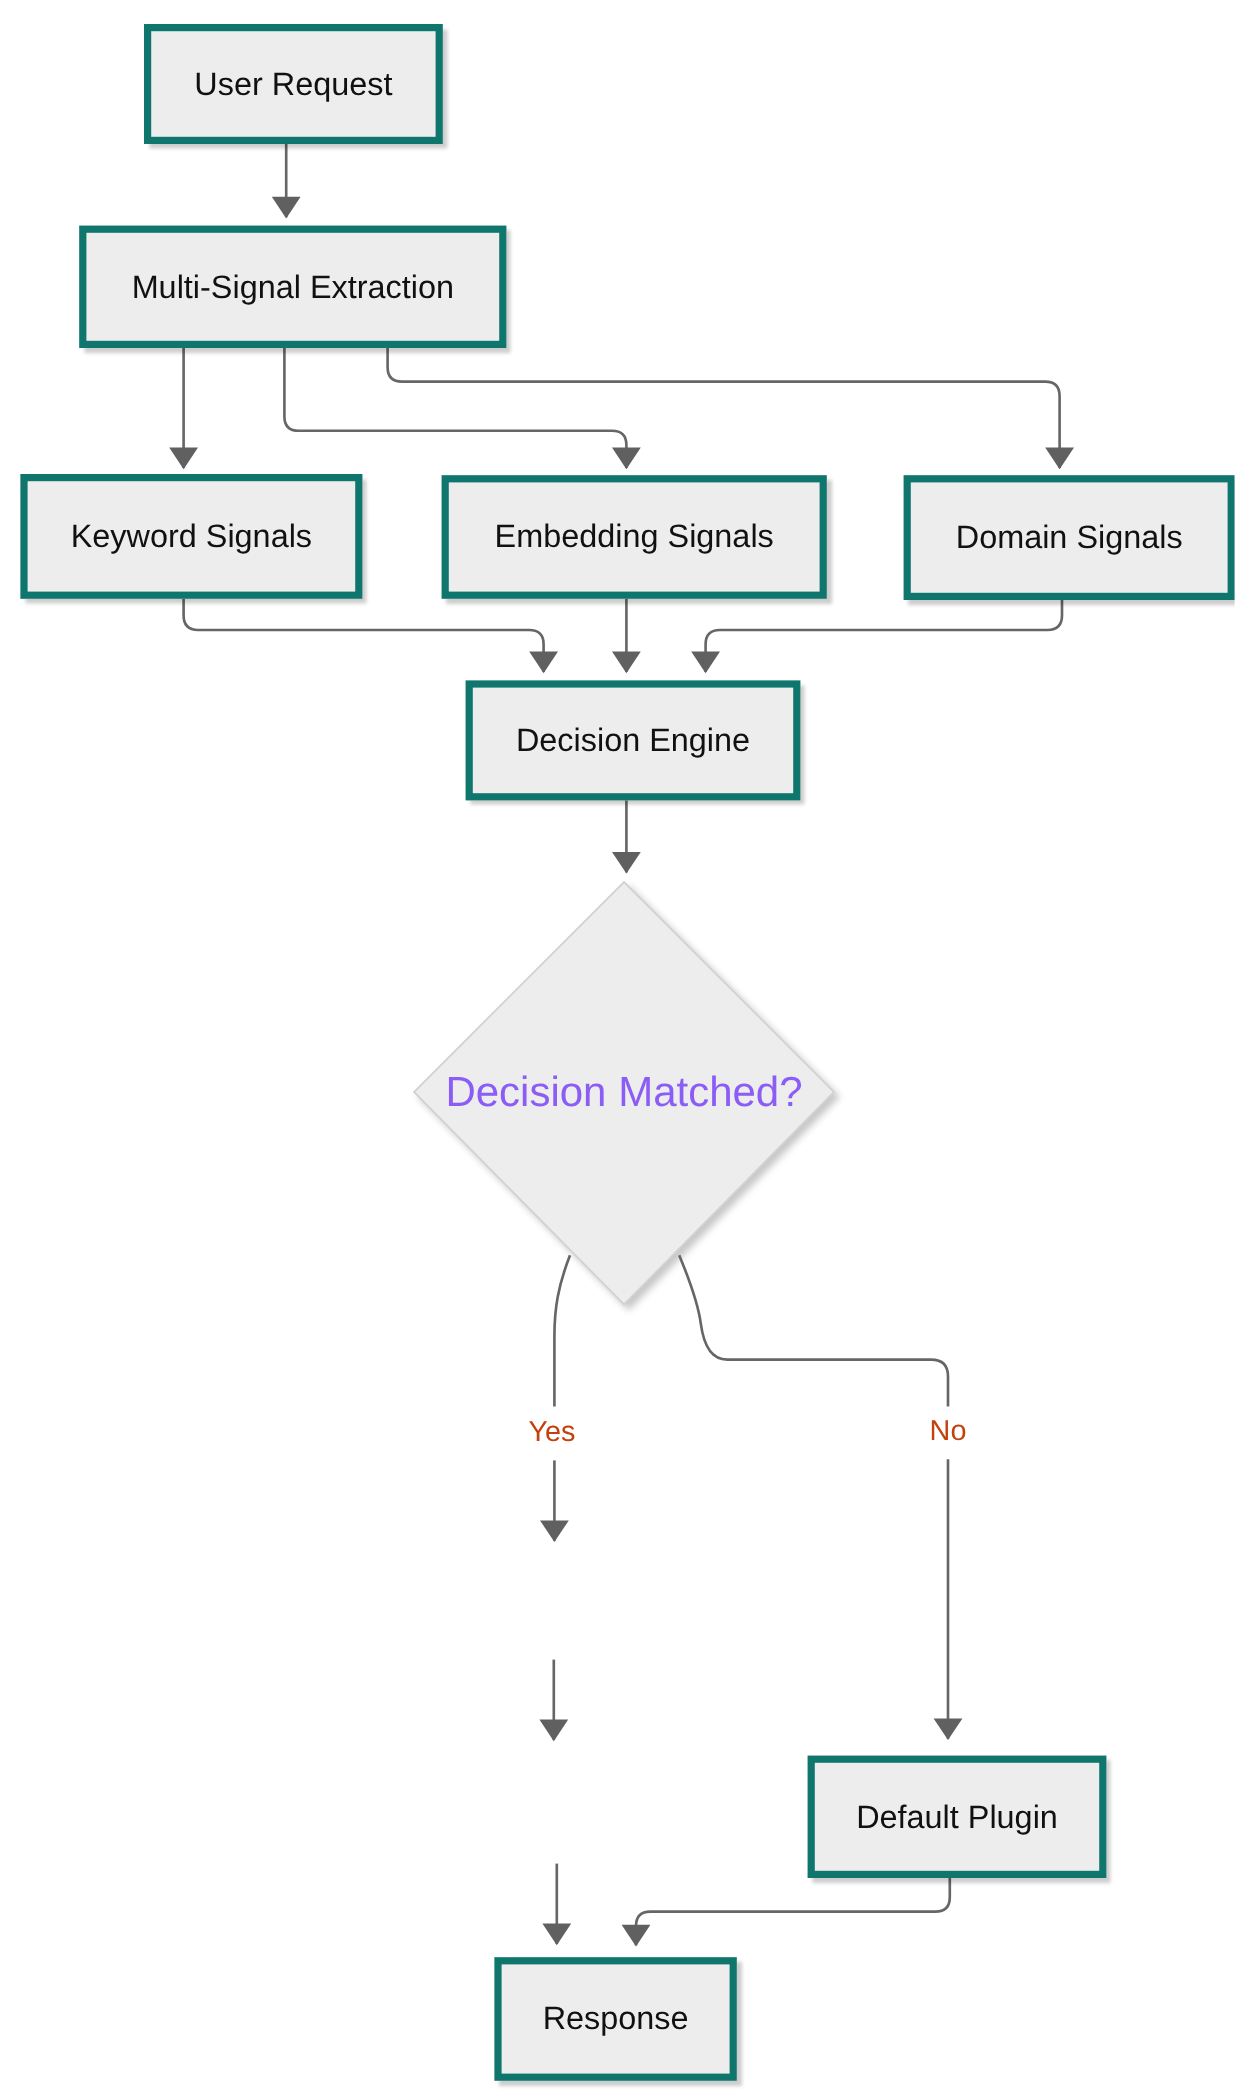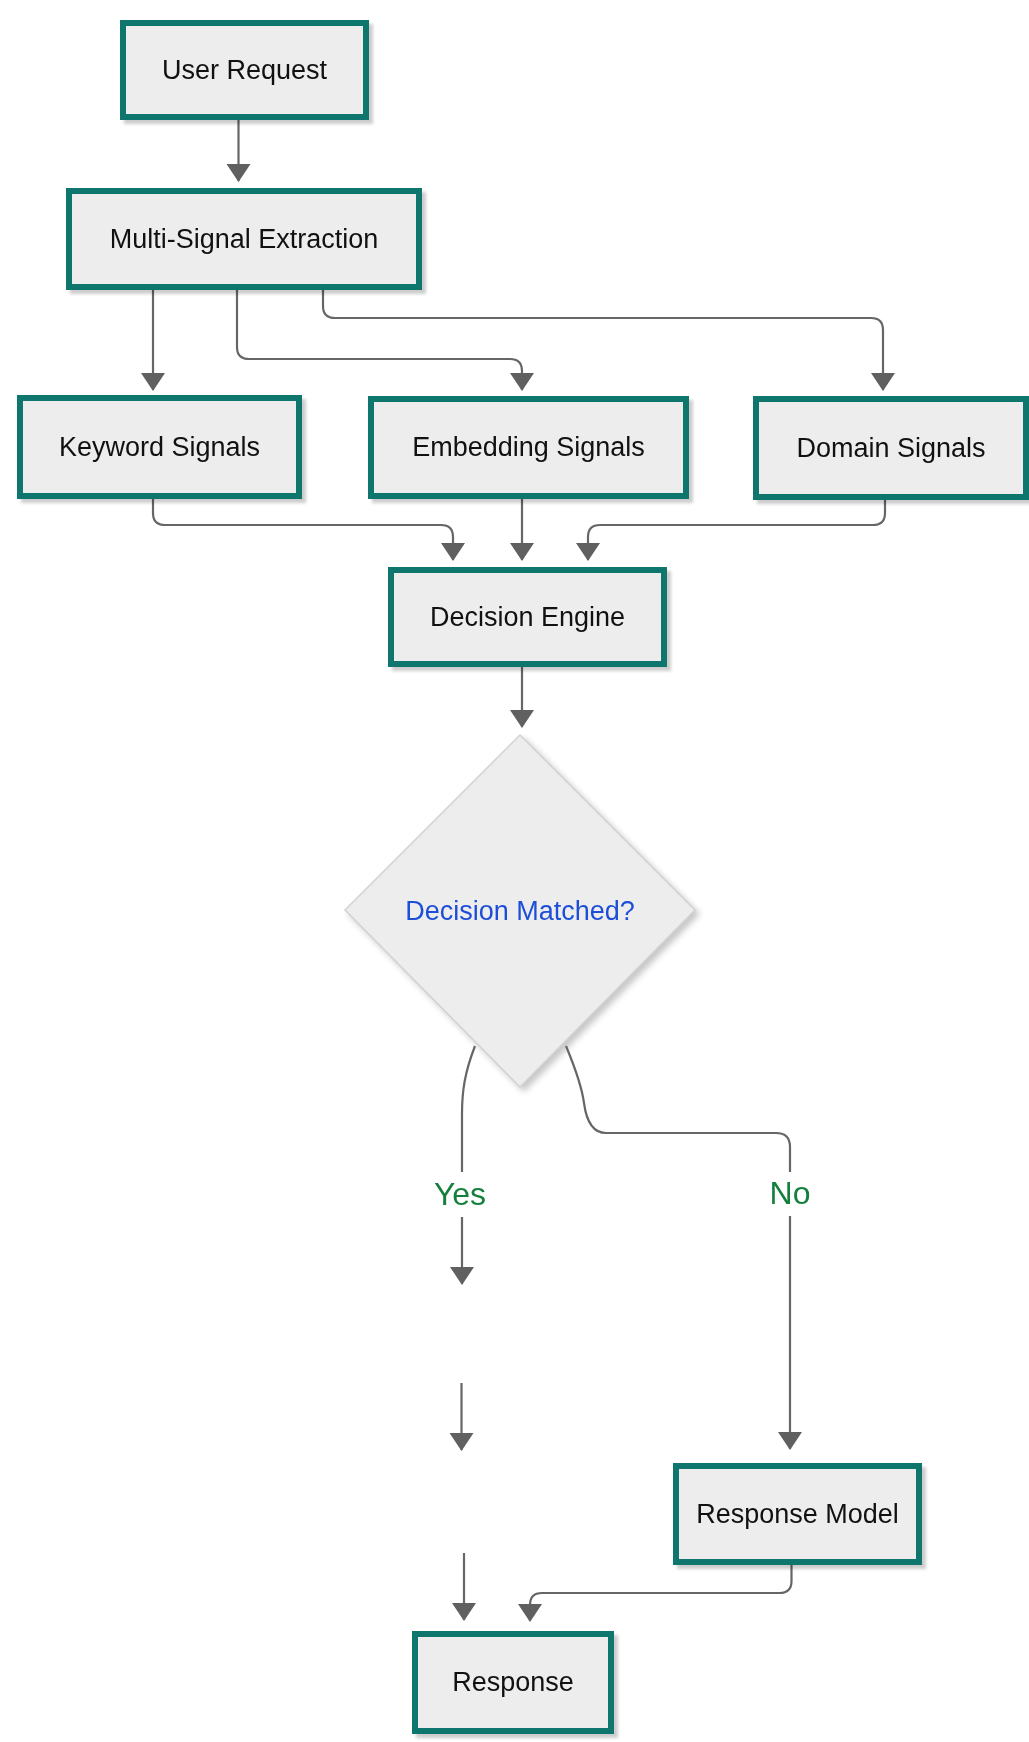--- a/index.html
+++ b/index.html
@@ -21,26 +21,26 @@
     background:#ededed;
     border:6px solid #0f766e;
     box-shadow:4px 4px 3px rgba(0,0,0,0.20);
     display:flex;align-items:center;justify-content:center;
     font-size:27px;color:#111111;
     white-space:nowrap;
   }
   .diamond-label{
     position:absolute;
     display:flex;align-items:center;justify-content:center;
-    font-size:27px;color:#1d4ed8;white-space:nowrap;
+    font-size:35px;color:#8b5cf6;white-space:nowrap;
   }
   .edge-label{
     position:absolute;
     display:flex;align-items:center;justify-content:center;
-    font-size:32px;color:#15803d;
+    font-size:24px;color:#c2410c;
   }
 </style>
 </head>
 <body>
 
 <div id="canvas">
 
   <svg id="edges" viewBox="0 0 1029 1742" xmlns="http://www.w3.org/2000/svg">
     <defs>
       <marker id="arrow" viewBox="0 0 20 26" markerWidth="20" markerHeight="26" refX="18" refY="13" orient="auto" markerUnits="userSpaceOnUse">
@@ -88,21 +88,21 @@
   <div class="node" style="left:368px;top:396px;width:309px;height:91px">Embedding Signals</div>
 
   <div class="node" style="left:753px;top:396px;width:264px;height:92px">Domain Signals</div>
 
   <div class="node" style="left:388px;top:567px;width:267px;height:88px">Decision Engine</div>
 
   <div class="diamond-label" style="left:370px;top:886px;width:300px;height:50px">Decision Matched?</div>
 
 
 
-  <div class="node" style="left:673px;top:1463px;width:237px;height:90px">Response Model</div>
+  <div class="node" style="left:673px;top:1463px;width:237px;height:90px">Default Plugin</div>
 
   <div class="node" style="left:412px;top:1631px;width:190px;height:91px">Response</div>
 
   <div class="edge-label" style="left:425px;top:1174px;width:70px;height:40px">Yes</div>
 
   <div class="edge-label" style="left:757px;top:1173px;width:66px;height:40px">No</div>
 
 </div>
 
 </body></html>

